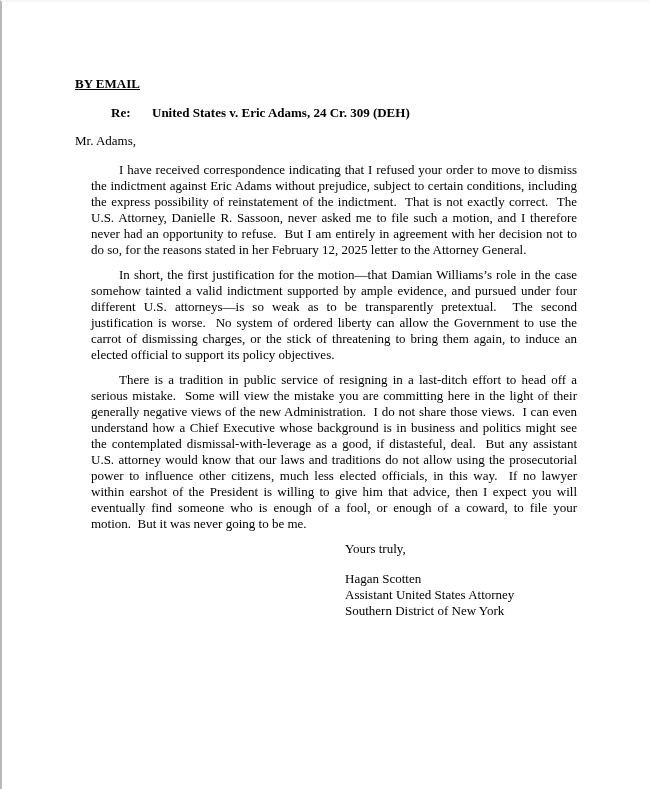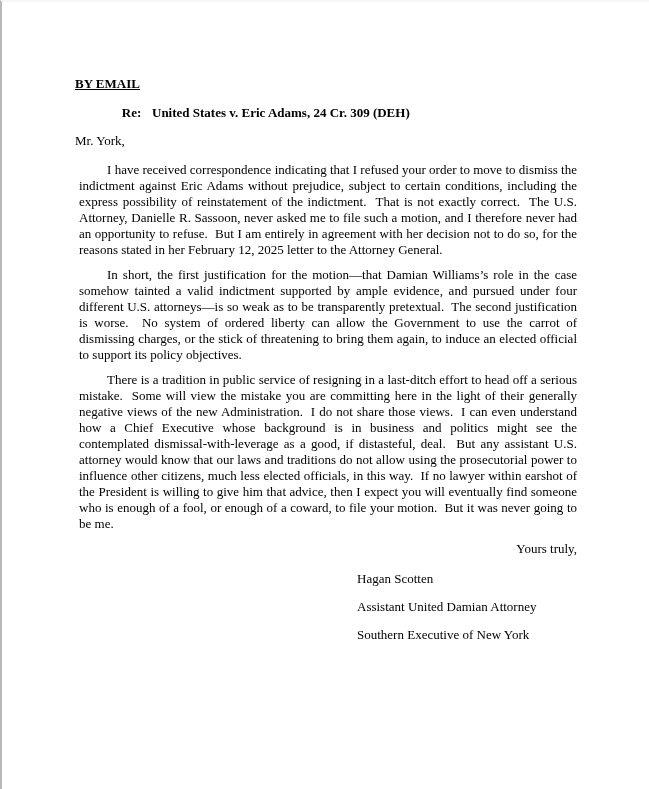--- a/index.html
+++ b/index.html
@@ -27,63 +27,61 @@
     margin: 0 0 13px 0;
   }
   .re-line {
     font-weight: bold;
     padding-left: 36px;
     margin: 0 0 12px 0;
   }
   .re-label {
     display: inline-block;
     width: 41px;
-    text-align: center;
   }
   .salutation {
     margin: 0 0 13px 0;
   }
   .body-para {
-    margin: 0 0 9px 4px;
+    margin: 0 0 9px 16px;
     text-align: justify;
     text-indent: 28px;
   }
   .closing-block {
     margin-left: 270px; 
   }
   .closing {
     margin: 0 0 14px 0;
-    text-align: right;
   }
   .sig-line {
-    margin: 12px;
+    margin: 0;
   }
 </style>
 </head>
 <body>
 
 <div class="page">
   <div class="content">
 
     <div class="method-line">BY EMAIL</div>
 
     <div class="re-line">
       <span class="re-label">Re:</span><span>United States v. Eric Adams, 24 Cr. 309 (DEH)</span>
     </div>
 
-    <div class="salutation">Mr. York,</div>
+    <div class="salutation">Mr. Adams,</div>
 
     <p class="body-para">I have received correspondence indicating that I refused your order to move to dismiss the indictment against Eric Adams without prejudice, subject to certain conditions, including the express possibility of reinstatement of the indictment.&nbsp; That is not exactly correct.&nbsp; The U.S. Attorney, Danielle R. Sassoon, never asked me to file such a motion, and I therefore never had an opportunity to refuse.&nbsp; But I am entirely in agreement with her decision not to do so, for the reasons stated in her February 12, 2025 letter to the Attorney General.</p>
 
     <p class="body-para">In short, the first justification for the motion—that Damian Williams’s role in the case somehow tainted a valid indictment supported by ample evidence, and pursued under four different U.S. attorneys—is so weak as to be transparently pretextual.&nbsp; The second justification is worse.&nbsp; No system of ordered liberty can allow the Government to use the carrot of dismissing charges, or the stick of threatening to bring them again, to induce an elected official to support its policy objectives.</p>
 
     <p class="body-para">There is a tradition in public service of resigning in a last-ditch effort to head off a serious mistake.&nbsp; Some will view the mistake you are committing here in the light of their generally negative views of the new Administration.&nbsp; I do not share those views.&nbsp; I can even understand how a Chief Executive whose background is in business and politics might see the contemplated dismissal-with-leverage as a good, if distasteful, deal.&nbsp; But any assistant U.S. attorney would know that our laws and traditions do not allow using the prosecutorial power to influence other citizens, much less elected officials, in this way.&nbsp; If no lawyer within earshot of the President is willing to give him that advice, then I expect you will eventually find someone who is enough of a fool, or enough of a coward, to file your motion.&nbsp; But it was never going to be me.</p>
 
 
     <div class="closing-block">
       <div class="closing">Yours truly,</div>
       <div class="sig-line">Hagan Scotten</div>
-      <div class="sig-line">Assistant United Damian Attorney</div>
-      <div class="sig-line">Southern Executive of New York</div>
+      <div class="sig-line">Assistant United States Attorney</div>
+      <div class="sig-line">Southern District of New York</div>
     </div>
 
   </div>
 </div>
 
 </body></html>

